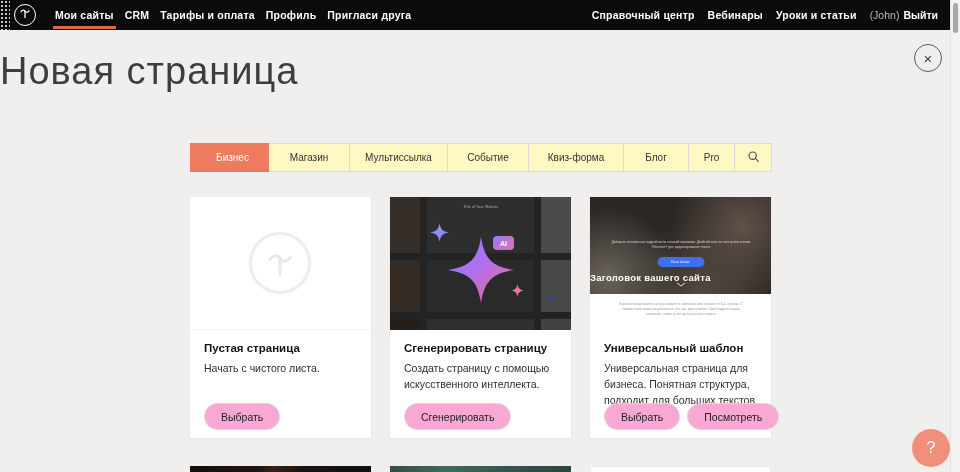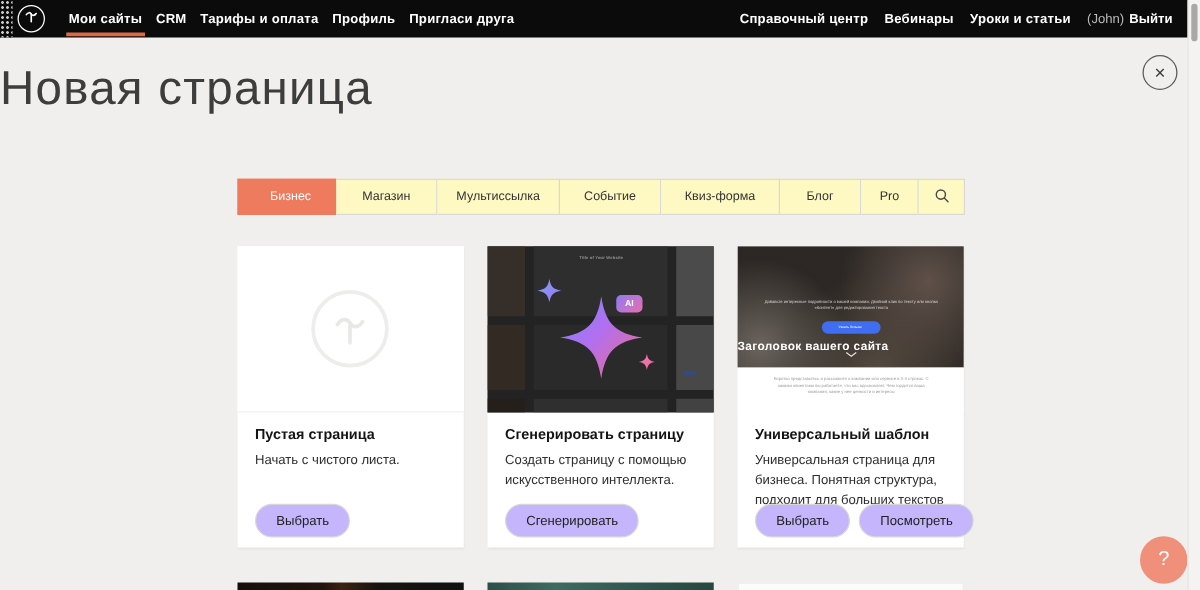--- a/index.html
+++ b/index.html
@@ -85,21 +85,21 @@
     background:#ffffff; box-shadow:0 1px 2px rgba(0,0,0,.06);
   }
   .card.c1{left:190px}.card.c2{left:390px}.card.c3{left:590px}
   .thumb { position:relative; height:133px; overflow:hidden; }
   .card-body { position:relative; height:108px; padding:12px 14px 0; }
   .card-title { font-size:11.5px; font-weight:bold; color:#141414; }
   .card-desc { margin-top:7px; font-size:10.5px; line-height:1.5; color:#2e2e2e; }
   .btn-row { position:absolute; left:14px; bottom:8px; display:flex; gap:7px; }
   .pill {
     height:27px; padding:0 16px; border:1px solid #d8d8d6; border-radius:15px;
-    background:#c4b5fd; font-size:10.5px; color:#222;
+    background:#f9a8d4; font-size:10.5px; color:#222;
     display:flex; align-items:center; white-space:nowrap; cursor:pointer;
   }
 
   
   .thumb.blank { background:#ffffff; border-bottom:1px solid #f1f1ef; }
   .blank-logo {
     position:absolute; left:59px; top:35px; width:62px; height:62px;
     border:3px solid #ededeb; border-radius:50%;
     display:flex; align-items:center; justify-content:center;
   }

